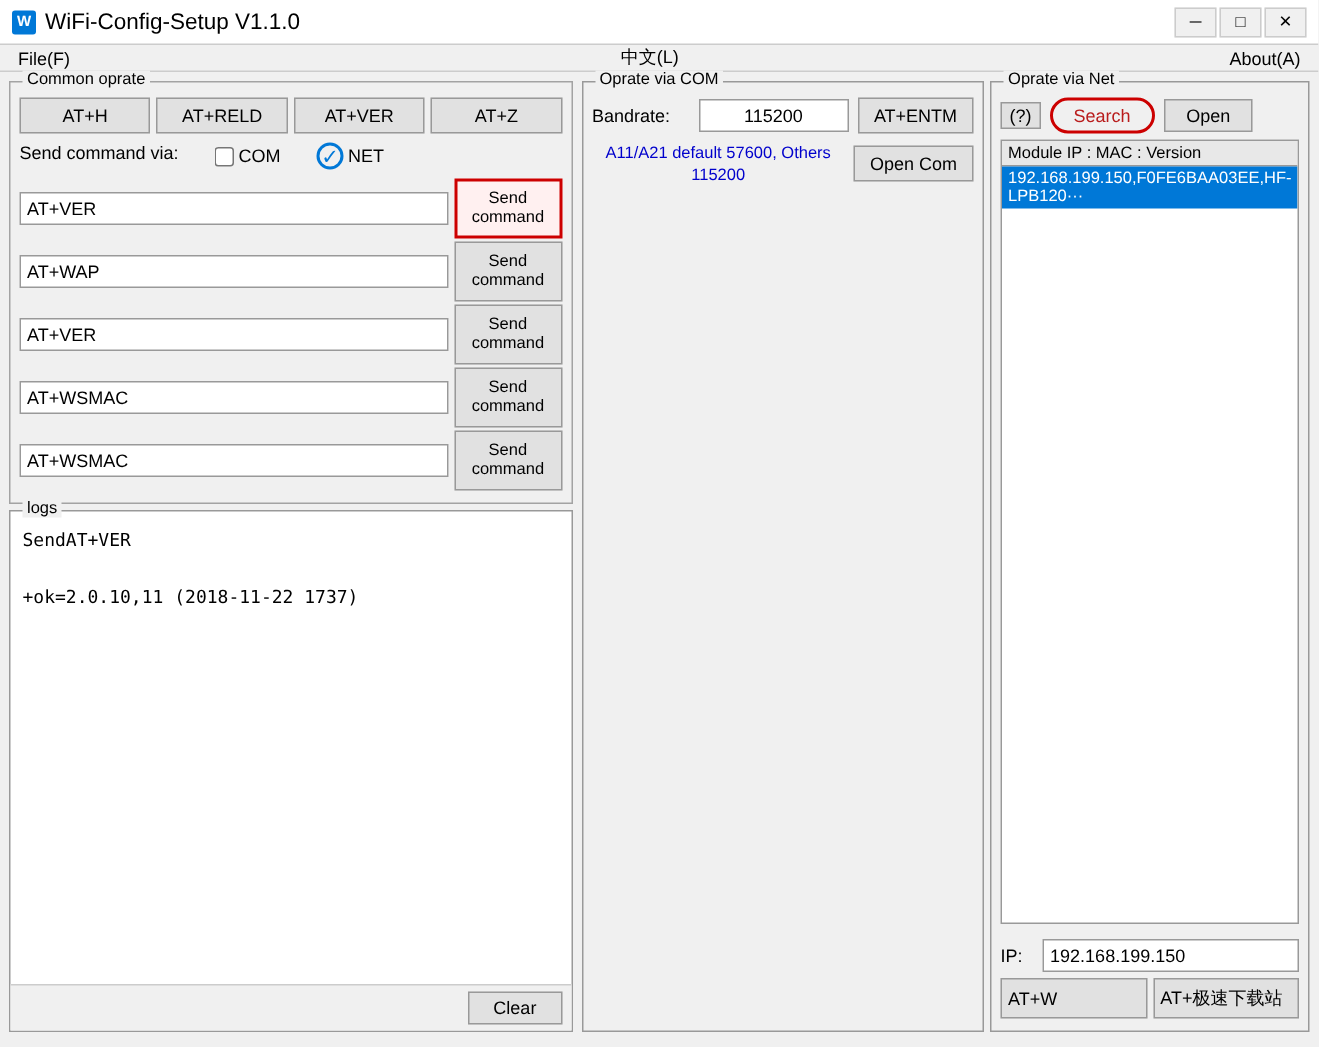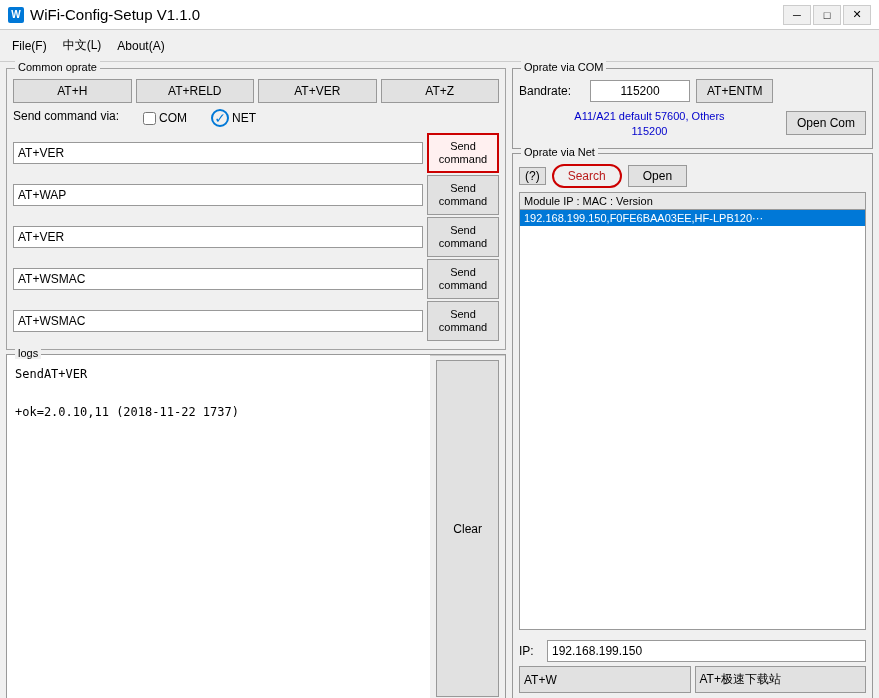--- a/index.html
+++ b/index.html
@@ -42,22 +42,23 @@
       border: 1px solid #ccc;
       cursor: pointer;
       font-size: 11px;
       display: flex; align-items: center; justify-content: center;
     }
     .menu-bar {
       display: flex;
       background: #f0f0f0;
       border-bottom: 1px solid #ccc;
       padding: 2px 4px;
-      height: 32px;
-      align-items: center;
+      height: 18px;
+      align-items: center;
+      justify-content: space-between;
     }
     .menu-item {
       padding: 2px 8px;
       cursor: pointer;
       font-size: 12px;
     }
     .main-content {
       display: flex;
       gap: 6px;
       padding: 6px;
@@ -141,21 +142,21 @@
     .send-cmd-btn.active {
       border: 2px solid #cc0000;
       background: #fff0f0;
     }
     .logs-group {
       flex: 1;
       border: 1px solid #999;
       position: relative;
       background: white;
       display: flex;
-      flex-direction: row;
+      flex-direction: column;
     }
     .logs-title {
       position: absolute;
       top: -8px;
       left: 8px;
       background: #f0f0f0;
       padding: 0 3px;
       font-size: 11px;
     }
     .logs-content {
@@ -178,21 +179,21 @@
       background: #e1e1e1;
       border: 1px solid #999;
       cursor: pointer;
       font-size: 12px;
     }
 
     
     .right-panel {
       flex: 1;
       display: flex;
-      flex-direction: column;
+      flex-direction: row;
       gap: 4px;
     }
     .right-group {
       border: 1px solid #999;
       padding: 4px 6px 8px 6px;
       position: relative;
       background: #f0f0f0;
     }
     .right-group-title {
       position: absolute;

